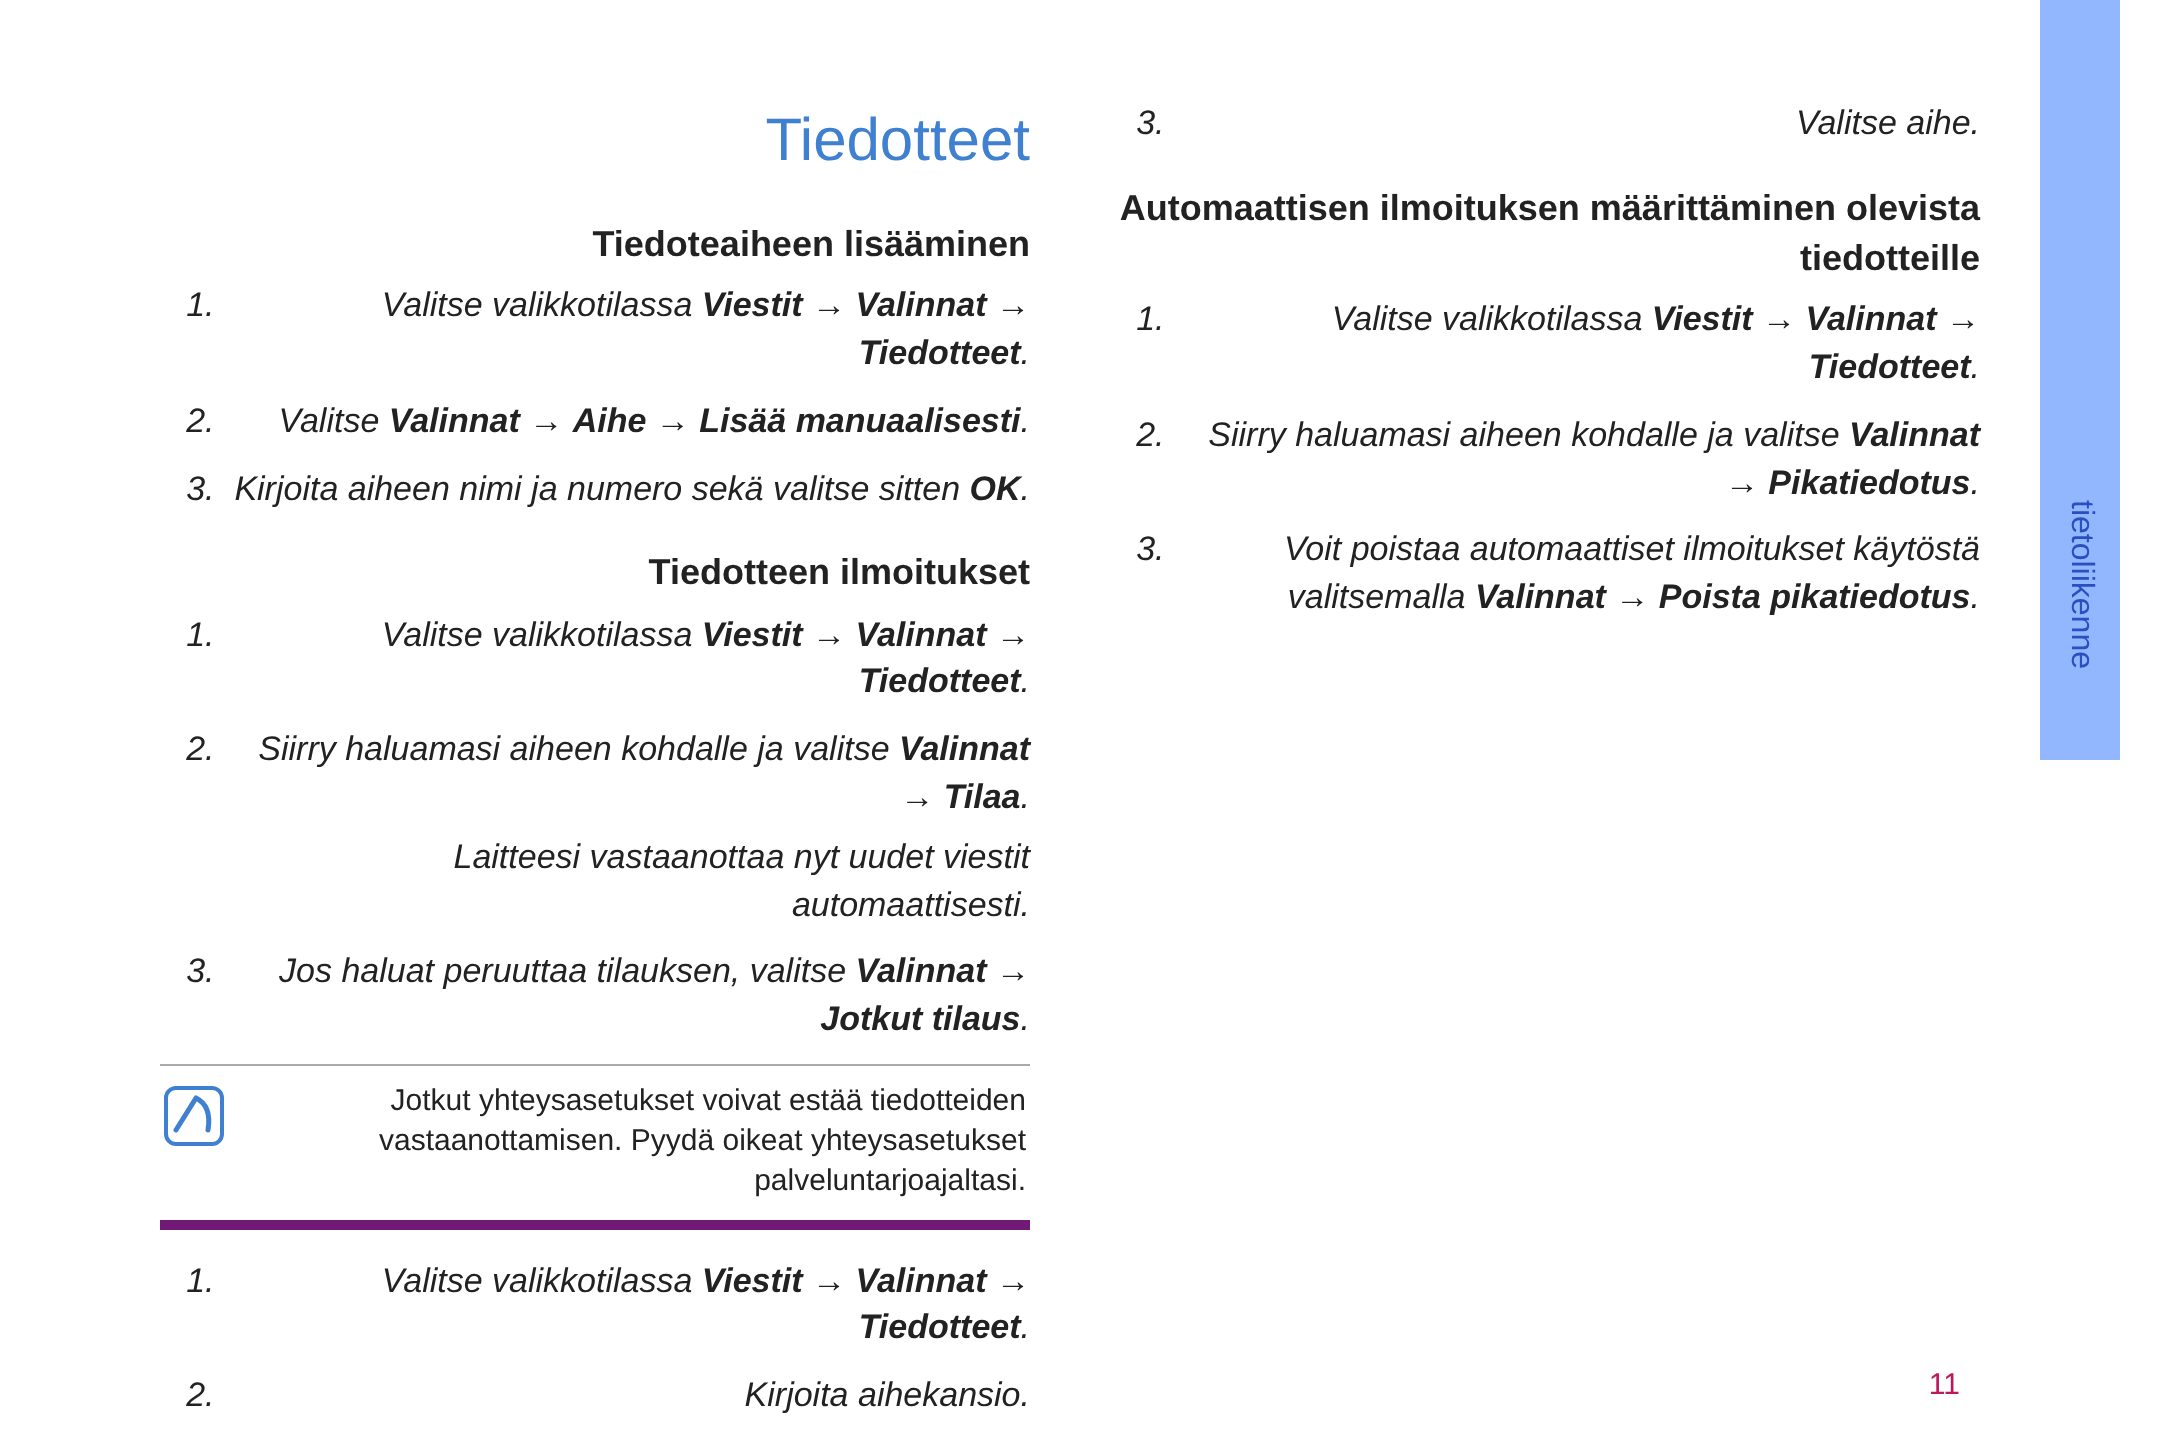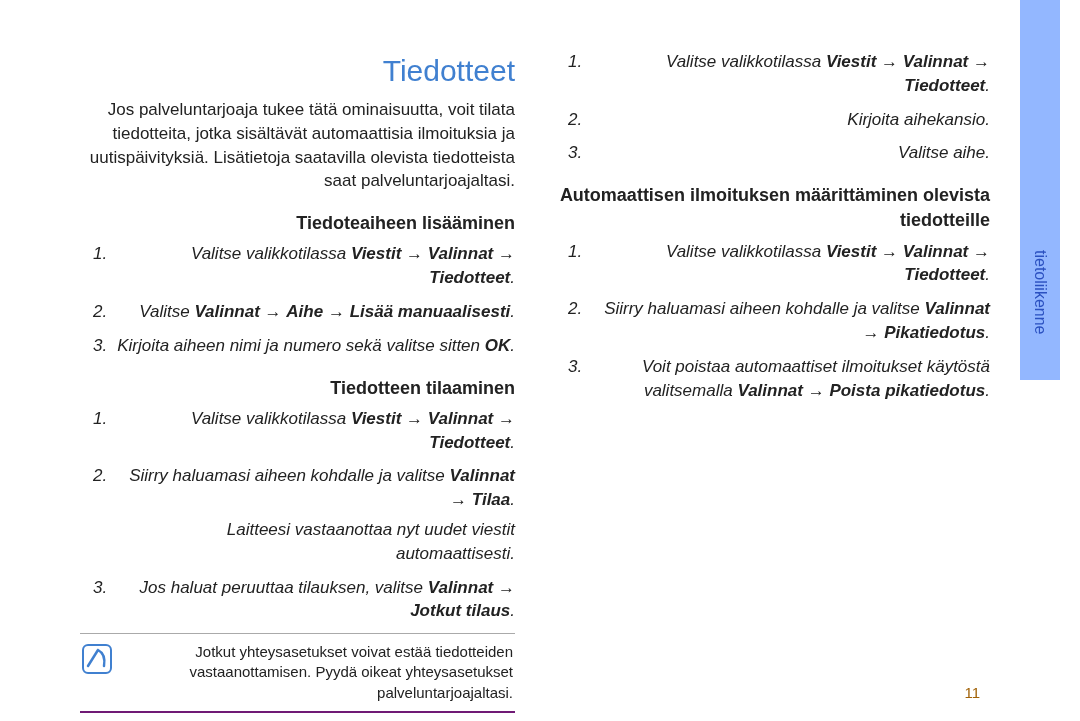--- a/index.html
+++ b/index.html
@@ -48,21 +48,21 @@
     ol li {
       margin-bottom: 10px;
     }
     .bold { font-weight: bold; }
     .arrow { font-family: Arial, sans-serif; }
     .note-box {
       display: flex;
       align-items: flex-start;
       gap: 10px;
       border-top: 1px solid #aaa;
-      border-bottom: 2px solid #701a75;
+      border-bottom: 5px solid #701a75;
       padding: 8px 2px;
       margin: 10px 0 14px 0;
       font-size: 15px;
       line-height: 1.35;
     }
     .note-icon {
       flex: 0 0 auto;
       margin-top: 2px;
     }
     .side-tab {
@@ -87,45 +87,44 @@
       writing-mode: vertical-rl;
       color: #2a50c0;
       font-size: 16px;
       top: 250px;
     }
     .page-number {
       position: absolute;
       right: 100px;
       bottom: 20px;
       font-size: 15px;
-      color: #a16207;
+      color: #be185d;
     }
   </style>
 </head>
 <body>
 
 <div class="page">
 
   <h1>Tiedotteet</h1>
-  <p class="intro">Jos palveluntarjoaja tukee tätä ominaisuutta, voit tilata tiedotteita, jotka sisältävät automaattisia ilmoituksia ja uutispäivityksiä. Lisätietoja saatavilla olevista tiedotteista saat palveluntarjoajaltasi.</p>
 
   <h2>Tiedoteaiheen lisääminen</h2>
   <ol>
     <li>
       <span>Valitse valikkotilassa </span><span class="bold">Viestit</span><span class="arrow"> → </span><span class="bold">Valinnat</span><span class="arrow"> → </span><span class="bold">Tiedotteet</span><span>.</span>
     </li>
     <li>
       <span>Valitse </span><span class="bold">Valinnat</span><span class="arrow"> → </span><span class="bold">Aihe</span><span class="arrow"> → </span><span class="bold">Lisää manuaalisesti</span><span>.</span>
     </li>
     <li>
       <span>Kirjoita aiheen nimi ja numero sekä valitse sitten </span><span class="bold">OK</span><span>.</span>
     </li>
   </ol>
 
-  <h2>Tiedotteen tilaaminen</h2>
+  <h2>Tiedotteen ilmoitukset</h2>
   <ol>
     <li>
       <span>Valitse valikkotilassa </span><span class="bold">Viestit</span><span class="arrow"> → </span><span class="bold">Valinnat</span><span class="arrow"> → </span><span class="bold">Tiedotteet</span><span>.</span>
     </li>
     <li>
       <span>Siirry haluamasi aiheen kohdalle ja valitse </span><span class="bold">Valinnat</span><span class="arrow"> → </span><span class="bold">Tilaa</span><span>.</span>
       <div style="height:6px"></div>
       <span>Laitteesi vastaanottaa nyt uudet viestit automaattisesti.</span>
     </li>
     <li>

